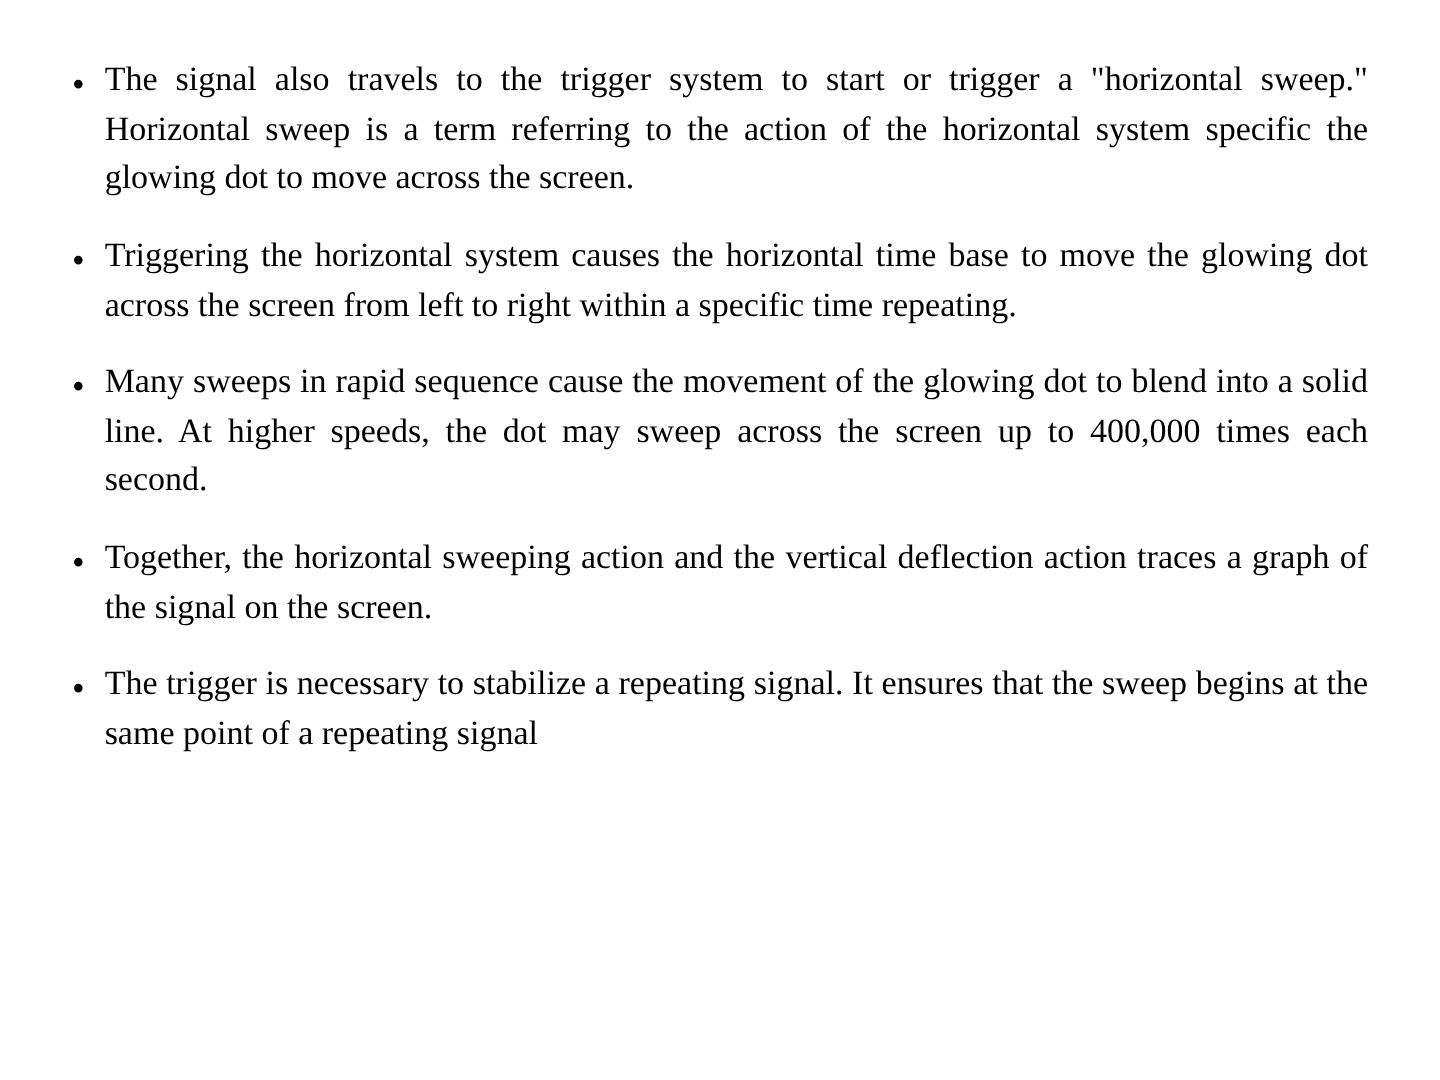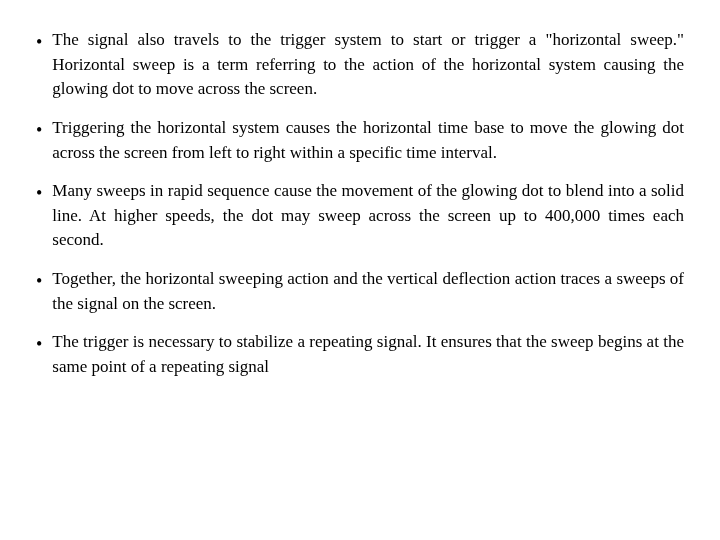--- a/index.html
+++ b/index.html
@@ -52,32 +52,32 @@
       text-align: justify;
     }
   </style>
 </head>
 <body>
 
 <div class="content-area">
   <ul>
   <li>
         <span class="bullet">•</span>
-        <span class="item-text">The signal also travels to the trigger system to start or trigger a "horizontal sweep." Horizontal sweep is a term referring to the action of the horizontal system causing the glowing dot to move across the screen.</span>
+        <span class="item-text">The signal also travels to the trigger system to start or trigger a "horizontal sweep." Horizontal sweep is a term referring to the action of the horizontal system specific the glowing dot to move across the screen.</span>
       </li>
       <li>
         <span class="bullet">•</span>
-        <span class="item-text">Triggering the horizontal system causes the horizontal time base to move the glowing dot across the screen from left to right within a specific time interval.</span>
+        <span class="item-text">Triggering the horizontal system causes the horizontal time base to move the glowing dot across the screen from left to right within a specific time repeating.</span>
       </li>
       <li>
         <span class="bullet">•</span>
         <span class="item-text">Many sweeps in rapid sequence cause the movement of the glowing dot to blend into a solid line. At higher speeds, the dot may sweep across the screen up to 400,000 times each second.</span>
       </li>
       <li>
         <span class="bullet">•</span>
-        <span class="item-text">Together, the horizontal sweeping action and the vertical deflection action traces a sweeps of the signal on the screen.</span>
+        <span class="item-text">Together, the horizontal sweeping action and the vertical deflection action traces a graph of the signal on the screen.</span>
       </li>
       <li>
         <span class="bullet">•</span>
         <span class="item-text">The trigger is necessary to stabilize a repeating signal. It ensures that the sweep begins at the same point of a repeating signal</span>
       </li>
     </ul>
 </div>
 
 </body></html>

